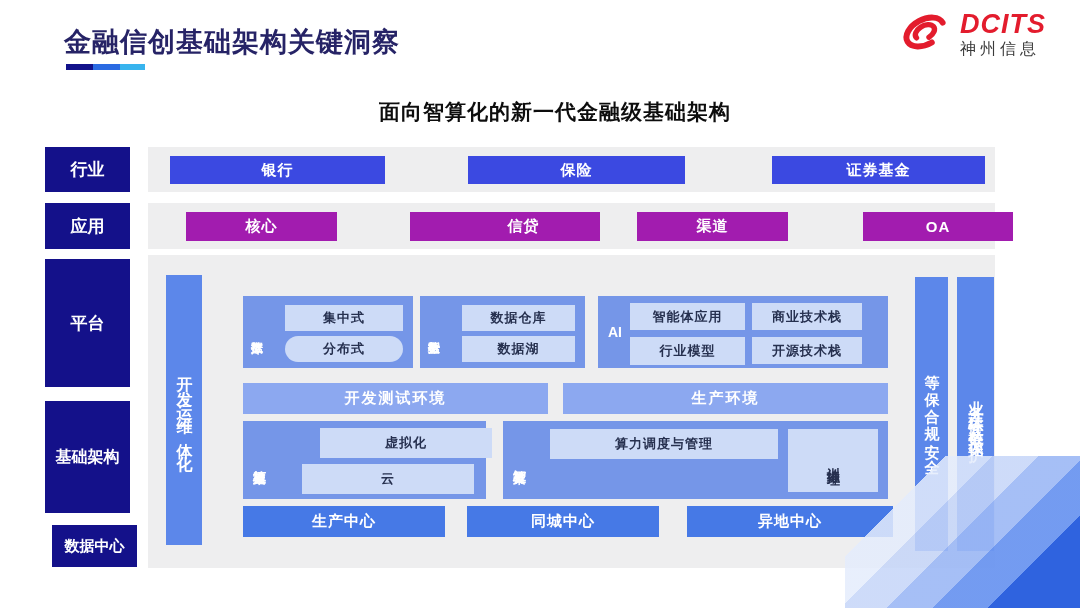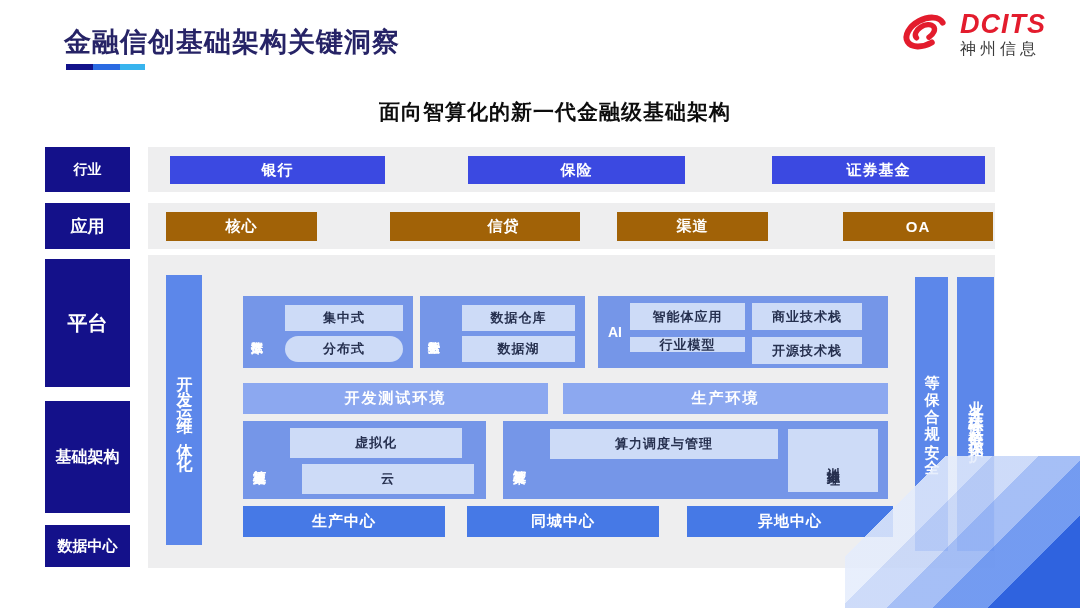--- a/index.html
+++ b/index.html
@@ -22,21 +22,21 @@
   .subtitle{position:absolute;left:30px;right:0;top:98px;text-align:center;
             font-size:21px;font-weight:bold;color:#0d0d0d;letter-spacing:1px;}
 
   
   .lbl{position:absolute;left:45px;width:85px;background:#14118a;color:#fff;
        font-weight:bold;display:flex;align-items:center;justify-content:center;}
   .band{position:absolute;left:148px;width:847px;background:#eeeeef;}
   .btn{position:absolute;height:28px;color:#fff;font-weight:bold;font-size:15px;
        display:flex;align-items:center;justify-content:center;letter-spacing:1px;}
   .btn-indigo{background:#3b49e1;}
-  .btn-app{background:#a16207;height:29px;}
+  .btn-app{background:#a21caf;height:29px;margin-left:20px;}
   .btn-center{background:#4679e6;height:31px;}
 
   
   .container{position:absolute;left:148px;top:255px;width:847px;height:313px;background:#eeeeef;}
   .vbar{position:absolute;background:#5c87ea;color:#fff;font-weight:bold;
         display:flex;align-items:center;justify-content:center;
         writing-mode:vertical-rl;text-orientation:upright;}
   .block{position:absolute;background:#7596e8;}
   .block-lbl{position:absolute;color:#fff;font-weight:bold;font-size:12px;
              writing-mode:vertical-rl;text-orientation:upright;
@@ -76,38 +76,38 @@
         </g>
       </svg>
     </span>
     <span class="logo-txt">
       <span class="logo-brand">DCITS</span>
       <span class="logo-company">神州信息</span>
     </span>
   </div>
   <div class="subtitle">面向智算化的新一代金融级基础架构</div>
 
-  <div class="lbl" style="top:147px;height:45px;font-size:14px;">行业</div>
+  <div class="lbl" style="top:147px;height:45px;font-size:17px;">行业</div>
   <div class="band" style="top:147px;height:45px;">
     <div class="btn btn-indigo" style="left:22px;top:9px;width:215px;">银行</div>
     <div class="btn btn-indigo" style="left:320px;top:9px;width:217px;">保险</div>
     <div class="btn btn-indigo" style="left:624px;top:9px;width:213px;">证券基金</div>
   </div>
 
   <div class="lbl" style="top:203px;height:46px;font-size:17px;">应用</div>
   <div class="band" style="top:203px;height:46px;">
     <div class="btn btn-app" style="left:18px;top:9px;width:151px;">核心</div>
     <div class="btn btn-app" style="left:242px;top:9px;width:153px;padding-left:37px;">信贷</div>
     <div class="btn btn-app" style="left:469px;top:9px;width:151px;">渠道</div>
     <div class="btn btn-app" style="left:695px;top:9px;width:150px;">OA</div>
   </div>
 
-  <div class="lbl" style="top:259px;height:128px;font-size:20px;">平台</div>
+  <div class="lbl" style="top:259px;height:128px;font-size:17px;">平台</div>
   <div class="lbl" style="top:401px;height:112px;font-size:16px;">基础架构</div>
-  <div class="lbl" style="top:525px;height:42px;font-size:15px;">数据中心</div>
+  <div class="lbl" style="top:525px;height:42px;font-size:15px;margin-left:7px;">数据中心</div>
 
   <div class="container">
 
     <div class="vbar" style="left:18px;top:20px;width:36px;height:270px;font-size:16px;letter-spacing:13px;">开发运维一体化</div>
 
     <div class="block" style="left:95px;top:41px;width:170px;height:72px;">
       <div class="block-lbl" style="left:8px;top:0;height:72px;">数据库</div>
       <div class="inner" style="left:42px;top:9px;width:118px;height:26px;">集中式</div>
       <div class="inner" style="left:42px;top:40px;width:118px;height:26px;border-radius:13px;">分布式</div>
     </div>
@@ -115,30 +115,30 @@
     <div class="block" style="left:272px;top:41px;width:165px;height:72px;">
       <div class="block-lbl" style="left:8px;top:0;height:72px;">数据分析</div>
       <div class="inner" style="left:42px;top:9px;width:113px;height:26px;">数据仓库</div>
       <div class="inner" style="left:42px;top:40px;width:113px;height:26px;">数据湖</div>
     </div>
 
     <div class="block" style="left:450px;top:41px;width:290px;height:72px;">
       <div class="block-lbl" style="left:4px;top:0;height:72px;writing-mode:horizontal-tb;font-size:14px;width:26px;">AI</div>
       <div class="inner" style="left:32px;top:7px;width:115px;height:27px;">智能体应用</div>
       <div class="inner" style="left:154px;top:7px;width:110px;height:27px;">商业技术栈</div>
-      <div class="inner" style="left:32px;top:41px;width:115px;height:15px;">行业模型</div>
+      <div class="inner" style="left:32px;top:41px;width:115px;height:28px;">行业模型</div>
       <div class="inner" style="left:154px;top:41px;width:110px;height:27px;">开源技术栈</div>
     </div>
 
     <div class="envbar" style="left:95px;top:128px;width:305px;">开发测试环境</div>
     <div class="envbar" style="left:415px;top:128px;width:325px;">生产环境</div>
 
     <div class="block" style="left:95px;top:166px;width:243px;height:78px;">
       <div class="block-lbl" style="left:10px;top:0;height:78px;font-size:13px;">通算框架</div>
-      <div class="inner" style="left:47px;top:7px;width:172px;height:30px;text-align:right;">虚拟化</div>
+      <div class="inner" style="left:77px;top:7px;width:172px;height:30px;text-align:right;">虚拟化</div>
       <div class="inner" style="left:59px;top:43px;width:172px;height:30px;">云</div>
     </div>
 
     <div class="block" style="left:355px;top:166px;width:385px;height:78px;">
       <div class="block-lbl" style="left:10px;top:0;height:78px;font-size:13px;">智算框架</div>
       <div class="inner" style="left:47px;top:8px;width:228px;height:30px;">算力调度与管理</div>
       <div class="inner" style="left:285px;top:8px;width:90px;height:63px;writing-mode:vertical-rl;text-orientation:upright;letter-spacing:2px;">训练推理</div>
     </div>
 
     <div class="btn btn-center" style="left:95px;top:251px;width:202px;">生产中心</div>

